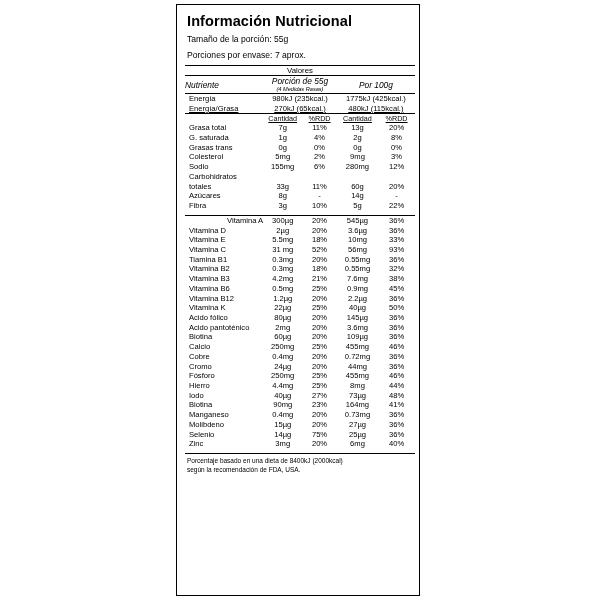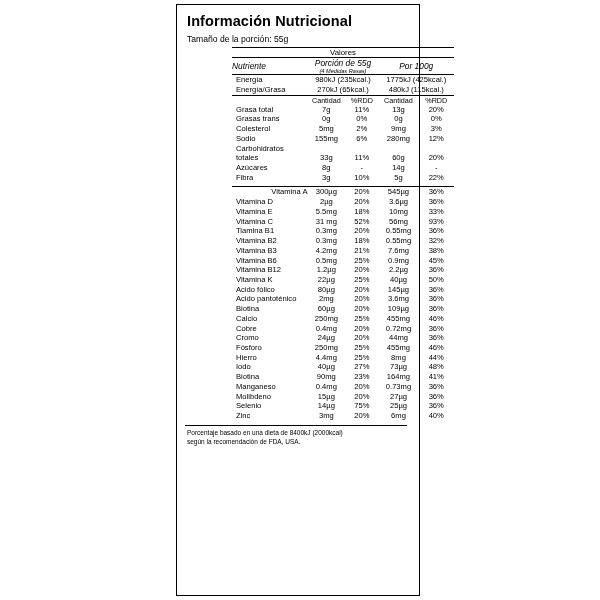--- a/index.html
+++ b/index.html
@@ -17,40 +17,39 @@
   }
   .panel {
     position: absolute;
     left: 176px;
     top: 4px;
     width: 244px;
     height: 592px;
     border: 1px solid #000;
     box-sizing: border-box;
     background: #fff;
-    padding: 6px 12px 4px 8px;
+    padding: 6px 4px 4px 8px;
   }
   .title {
     font-size: 14.5px;
     font-weight: bold;
     letter-spacing: 0.1px;
     margin: 2px 0 5px 2px;
   }
   .subline {
     font-size: 8.6px;
     margin: 4px 0 1px 2px;
     line-height: 1.35;
   }
 
   table.nt {
     width: 100%;
     border-collapse: collapse;
     font-size: 7.6px;
     table-layout: fixed;
-    margin-left: 47px;
   }
   table.nt td, table.nt th {
     padding: 0;
     vertical-align: middle;
     font-weight: normal;
   }
   .valores-row td {
     border-top: 1px solid #000;
     border-bottom: 1px solid #000;
     text-align: center;
@@ -69,26 +68,27 @@
     display: block;
     font-size: 5.6px;
     line-height: 1.2;
     margin-top: 0px;
   }
   .energy td {
     font-size: 7.8px;
     padding: 1px 0;
   }
   .energy .c { text-align: center; }
-  .energy-block td { border-bottom: 1px solid #000; }
+  .energy-block td { border-bottom: 1px solid #000; text-decoration: underline; }
 
   .subhdr td {
     font-size: 7.2px;
     text-align: center;
     padding: 2px 0 1px 0;
+    text-decoration: underline;
   }
   .row td {
     font-size: 7.6px;
     padding: 0.6px 0;
     line-height: 1.28;
   }
   .row td.c { text-align: center; }
   .row td.n { padding-left: 4px; }
   .sep-top td {
     border-top: 1px solid #000;
@@ -110,20 +110,21 @@
   .colD { width: 18%; }
   .colE { width: 16%; }
 </style>
 </head>
 <body>
 
 <div class="panel">
 
   <div class="title">Información Nutricional</div>
   <div class="subline">Tamaño de la porción: 55g</div>
+  <div class="subline" style="margin-bottom:4px;">Porciones por envase: 7 aprox.</div>
 
   <table class="nt">
     <colgroup>
       <col class="colA">
         <col class="colB">
         <col class="colC">
         <col class="colD">
         <col class="colE">
     </colgroup>
     <tbody>
@@ -161,20 +162,27 @@
 
     <tbody id="macros-body">
         <tr class="row">
           <td class="n">Grasa total</td>
           <td class="c">7g</td>
           <td class="c">11%</td>
           <td class="c">13g</td>
           <td class="c">20%</td>
         </tr>
         <tr class="row">
+          <td class="n">G. saturada</td>
+          <td class="c">1g</td>
+          <td class="c">4%</td>
+          <td class="c">2g</td>
+          <td class="c">8%</td>
+        </tr>
+        <tr class="row">
           <td class="n">Grasas trans</td>
           <td class="c">0g</td>
           <td class="c">0%</td>
           <td class="c">0g</td>
           <td class="c">0%</td>
         </tr>
         <tr class="row">
           <td class="n">Colesterol</td>
           <td class="c">5mg</td>
           <td class="c">2%</td>

